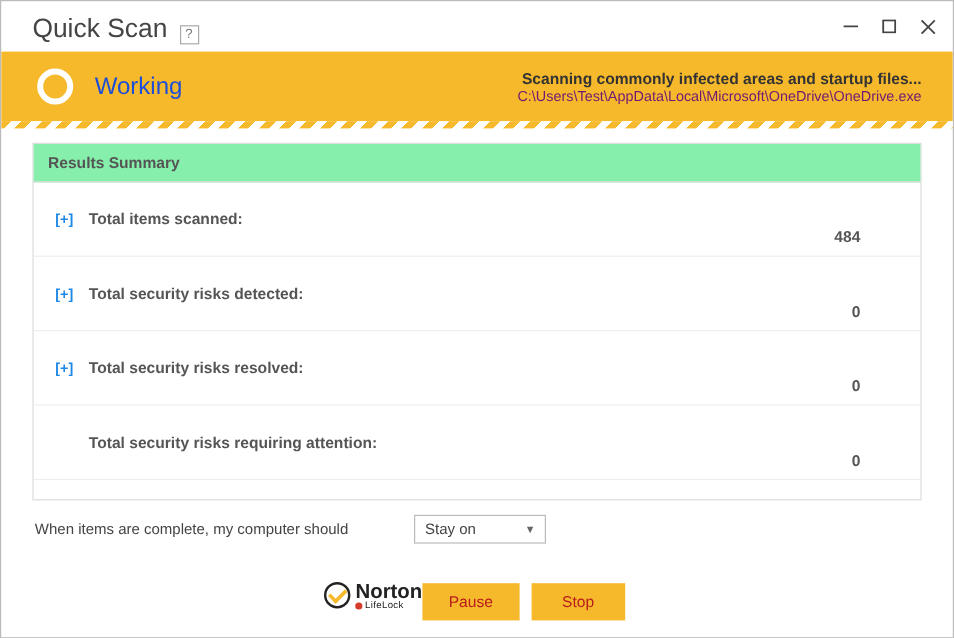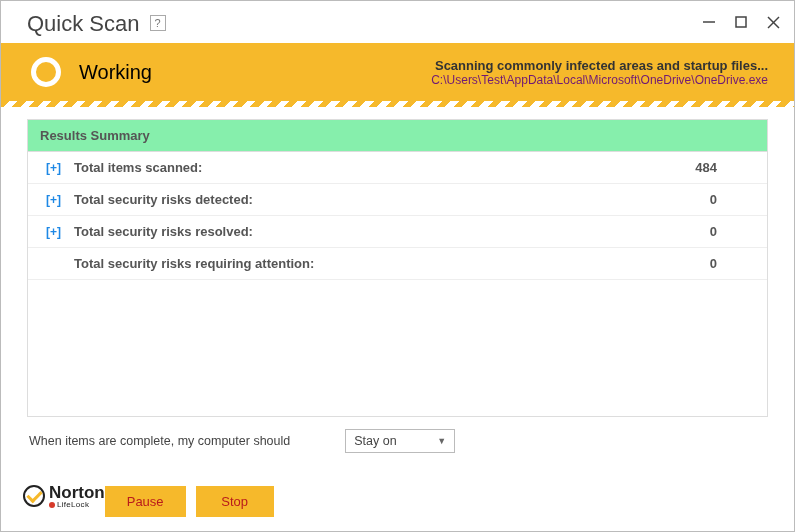--- a/index.html
+++ b/index.html
@@ -18,21 +18,21 @@
       overflow: hidden;
     }
     .titlebar {
       display: flex;
       justify-content: space-between;
       align-items: flex-start;
       padding: 10px 12px 6px 26px;
     }
     .title-left {
       display: flex;
-      align-items: flex-start;
+      align-items: flex-end;
       gap: 10px;
     }
     .title-text {
       font-size: 22px;
       font-weight: 300;
       color: #444;
     }
     .help-box {
       width: 16px;
       height: 16px;
@@ -87,21 +87,21 @@
       gap: 18px;
     }
     .spinner-ring {
       width: 30px;
       height: 30px;
       border: 5px solid #fff;
       border-radius: 50%;
     }
     .status-label {
       font-size: 20px;
-      color: #000000;
+      color: #1d4ed8;
       font-weight: 400;
     }
     .status-right {
       text-align: right;
       color: #333;
     }
     .scan-heading {
       font-size: 13px;
       font-weight: bold;
     }
@@ -148,20 +148,21 @@
       margin-left: -26px;
     }
     .row-label {
       font-weight: bold;
       flex: 1;
     }
     .row-value {
       font-weight: bold;
       color: #555;
       padding-right: 36px;
+      margin-top: 30px;
     }
     .result-row.no-expand {
       padding-left: 46px;
     }
     .completion-row {
       display: flex;
       align-items: center;
       gap: 8px;
       padding: 12px 0 4px 2px;
       font-size: 12.5px;
@@ -178,21 +179,21 @@
       cursor: pointer;
       background: #fff;
       margin-left: 47px;
     }
     .dropdown-caret {
       font-size: 9px;
       color: #666;
     }
     .footer {
       display: flex;
-      justify-content: flex-start;
+      justify-content: center;
       align-items: center;
       padding: 8px 26px 14px 22px;
     }
     .brand {
       display: flex;
       align-items: center;
       gap: 4px;
     }
     .brand-check {
       width: 22px;

